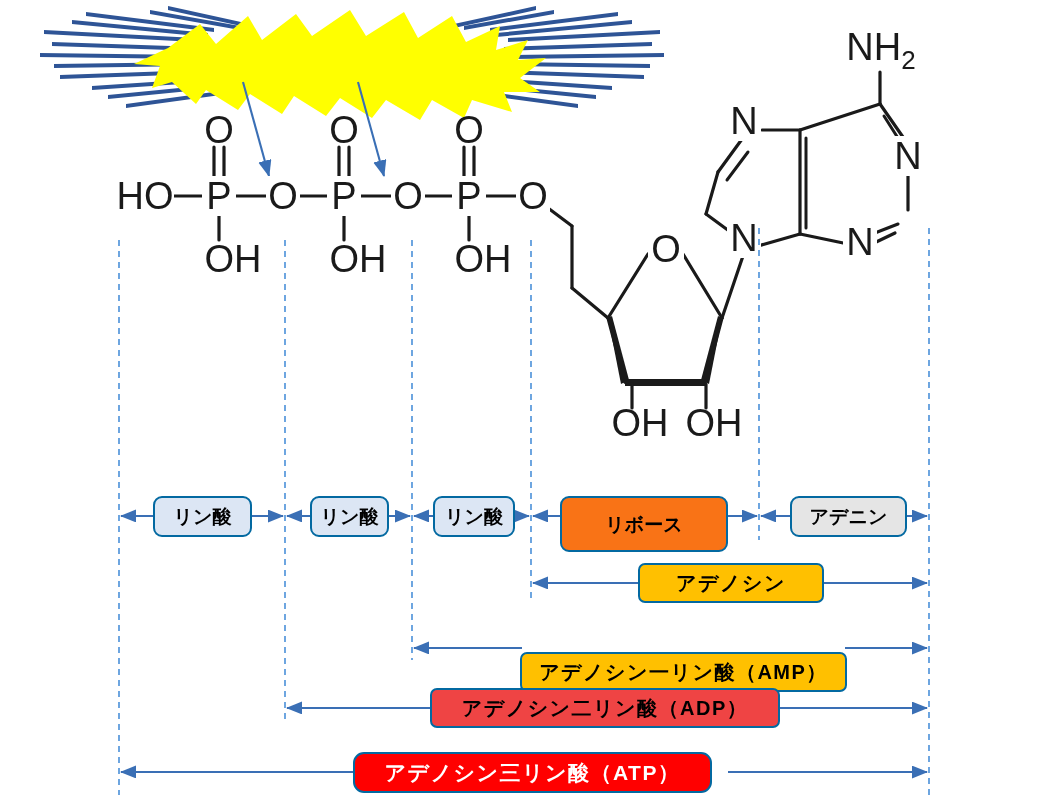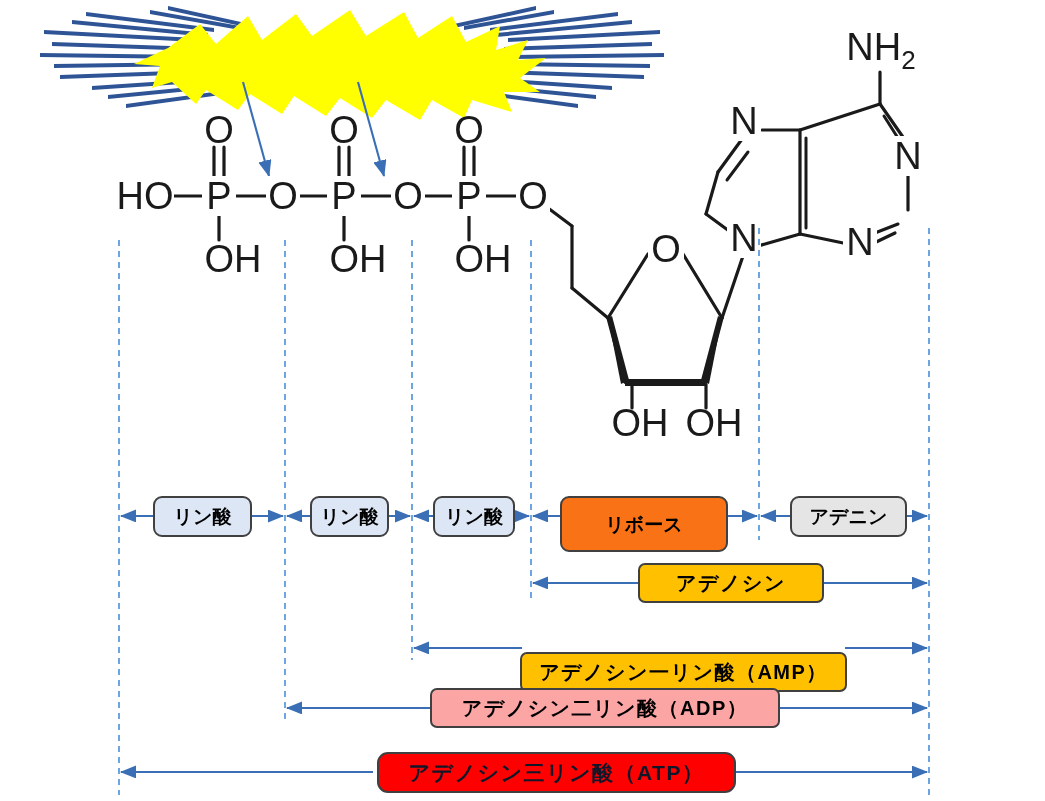--- a/index.html
+++ b/index.html
@@ -1,21 +1,21 @@
 <!DOCTYPE html>
 <html><head>
 <meta charset="utf-8">
 <style>
   html,body{margin:0;padding:0;background:#fff;}
   body{width:1045px;height:801px;position:relative;overflow:hidden;
        font-family:"Liberation Sans","DejaVu Sans",sans-serif;}
   #stage{position:absolute;left:0;top:0;width:1045px;height:801px;}
   svg.layer{position:absolute;left:0;top:0;width:1045px;height:801px;overflow:visible;}
   .lbl{position:absolute;display:flex;align-items:center;justify-content:center;
-       box-sizing:border-box;border:2px solid #404040;border-radius:9px;
+       box-sizing:border-box;border:2px solid #0369a1;border-radius:9px;
        font-weight:bold;white-space:nowrap;line-height:1;}
   .lbl.sm{font-size:19px;letter-spacing:0px;}
   .lbl.bar{font-size:20px;letter-spacing:1.5px;border-radius:7px;}
   .lbl.atp{font-size:21px;letter-spacing:1.5px;border-radius:11px;}
   .burst-text{position:absolute;color:#ff0000;font-weight:bold;font-size:28px;
       letter-spacing:1px;white-space:nowrap;}
   .chemtext{font-family:"Liberation Sans","DejaVu Sans",sans-serif;fill:#1a1a1a;}
 </style>
 </head>
 <body>
@@ -234,20 +234,20 @@
   <div class="lbl sm" style="left:790px;top:496px;width:117px;height:41px;background:#e5e5e5;align-items:center;">
     <span>アデニン</span>
   </div>
 
   <div class="lbl bar" style="left:638px;top:563px;width:186px;height:40px;background:#ffc000;">
     <span>アデノシン</span>
   </div>
   <div class="lbl bar" style="left:520px;top:652px;width:327px;height:40px;background:#ffc000;">
     <span>アデノシン一リン酸（AMP）</span>
   </div>
-  <div class="lbl bar" style="left:430px;top:688px;width:350px;height:40px;background:#fca5a5;">
+  <div class="lbl bar" style="left:430px;top:688px;width:350px;height:40px;background:#ef4444;">
     <span>アデノシン二リン酸（ADP）</span>
   </div>
-  <div class="lbl atp" style="left:377px;top:752px;width:359px;height:41px;background:#ff0000;color:#0f172a;">
+  <div class="lbl atp" style="left:353px;top:752px;width:359px;height:41px;background:#ff0000;color:#ffffff;">
     <span>アデノシン三リン酸（ATP）</span>
   </div>
 
 </div>
 
 </body></html>

